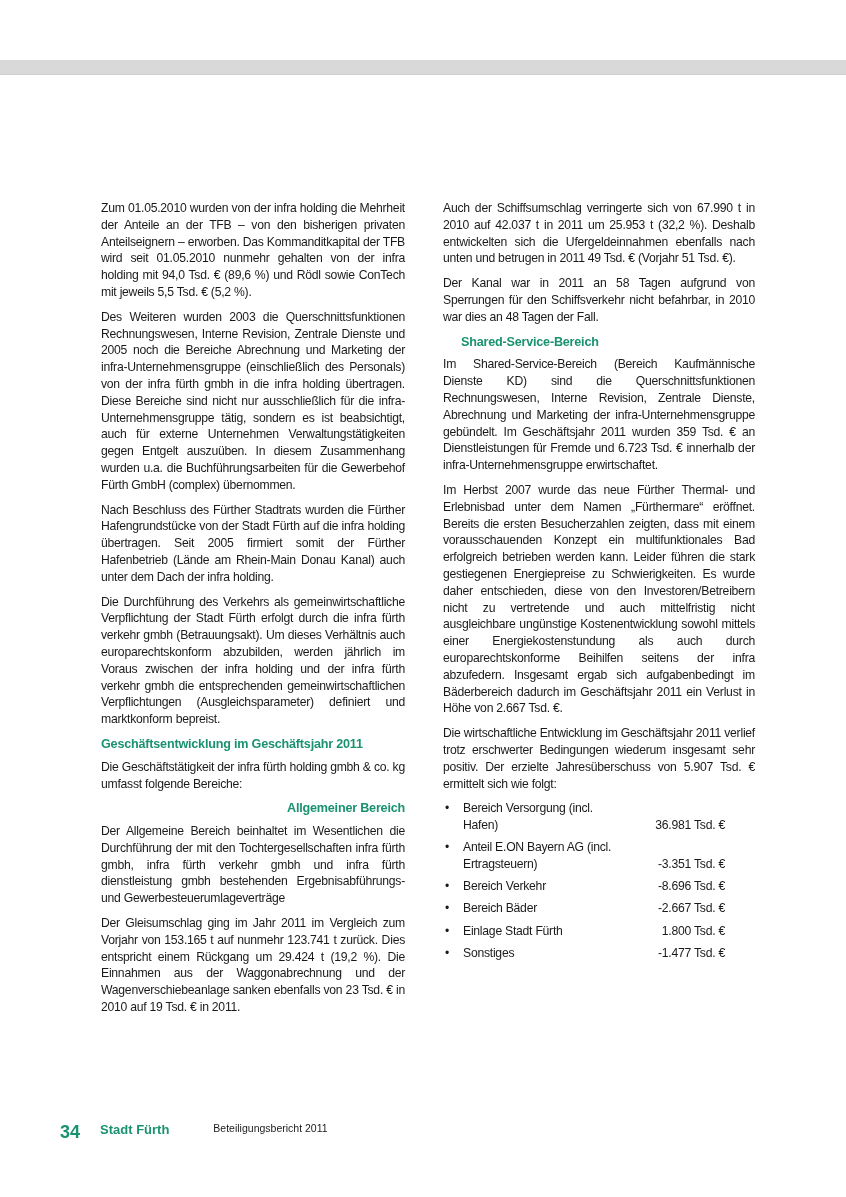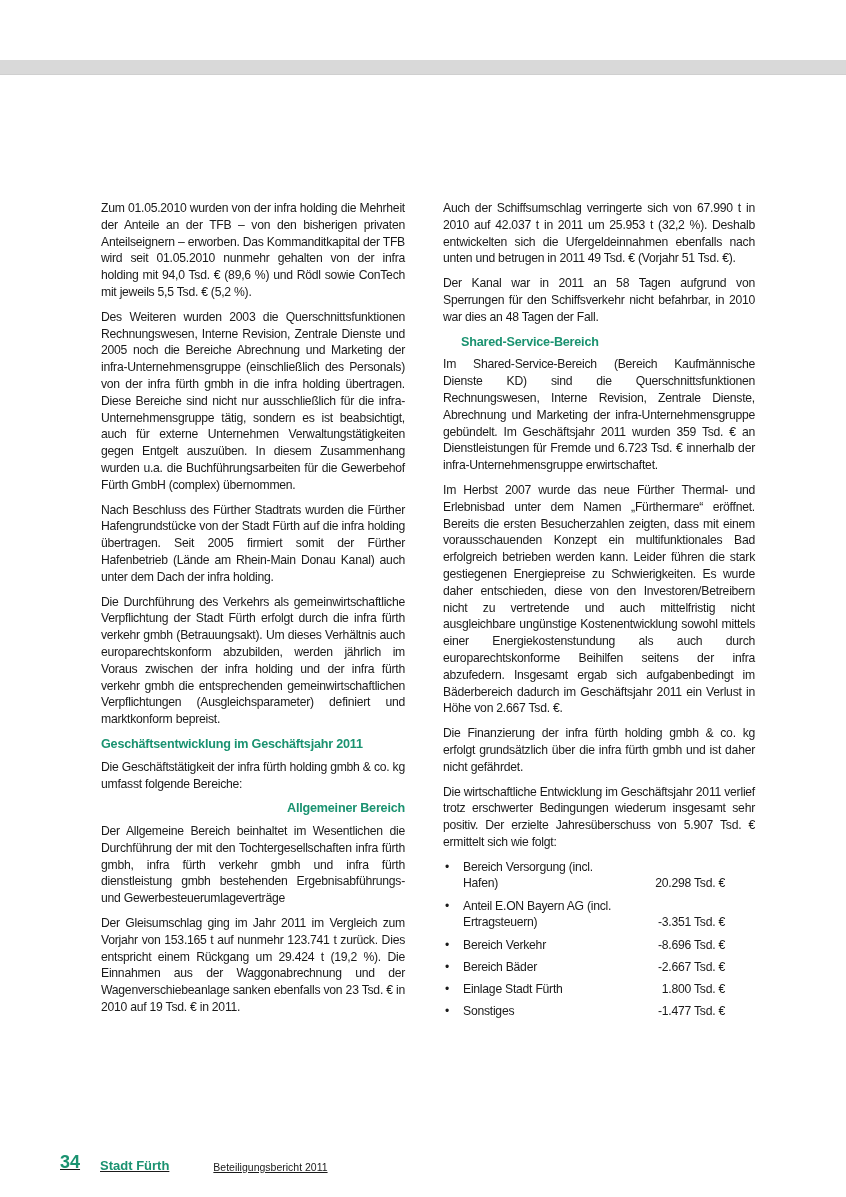--- a/index.html
+++ b/index.html
@@ -12,21 +12,21 @@
   .col.left { left: 101px; }
   .col.right { left: 443px; width: 312px; }
   .col p { margin: 0 0 8px 0; text-align: justify; hyphens: manual; }
   .col h3 { margin: 0 0 6px 0; font-size: 12.6px; font-weight: bold; letter-spacing: -0.2px; }
   .col ul { list-style: none; margin: 0; padding: 0; }
   .col li { position: relative; padding-left: 20px; margin-bottom: 5.4px; display: flex;
             justify-content: space-between; }
   .col li .bullet { position: absolute; left: 2px; top: 0; }
   .col li .label { width: 175px; }
   .col li .amount { width: 100px; text-align: right; align-self: flex-end; padding-right: 30px; }
-  .footer { position: absolute; left: 60px; top: 1152px; display: flex; align-items: flex-end; text-decoration: underline; }
+  .footer { position: absolute; left: 60px; top: 1122px; display: flex; align-items: flex-start; }
   .footer .page-num { font-size: 18px; font-weight: bold; margin-right: 20px; }
   .footer .city { font-size: 13px; font-weight: bold; }
   .footer .report { font-size: 10.5px; color: #1a1a1a; padding-left: 44px; }
 </style>
 </head>
 <body>
 
 <div class="top-band"></div>
 
 <div class="col left">
@@ -40,27 +40,26 @@
   <p>Der Allgemeine Bereich beinhaltet im Wesentlichen die Durchführung der mit den Tochtergesellschaften infra fürth gmbh, infra fürth verkehr gmbh und infra fürth dienstleistung gmbh bestehenden Ergebnisabführungs- und Gewerbesteuerumlageverträge</p>
   <p>Der Gleisumschlag ging im Jahr 2011 im Vergleich zum Vorjahr von 153.165 t auf nunmehr 123.741 t zurück. Dies entspricht einem Rückgang um 29.424 t (19,2 %). Die Einnahmen aus der Waggonabrechnung und der Wagenverschiebeanlage sanken ebenfalls von 23 Tsd. € in 2010 auf 19 Tsd. € in 2011.</p>
 </div>
 
 <div class="col right">
   <p>Auch der Schiffsumschlag verringerte sich von 67.990 t in 2010 auf 42.037 t in 2011 um 25.953 t (32,2 %). Deshalb entwickelten sich die Ufergeldeinnahmen ebenfalls nach unten und betrugen in 2011 49 Tsd. € (Vorjahr 51 Tsd. €).</p>
   <p>Der Kanal war in 2011 an 58 Tagen aufgrund von Sperrungen für den Schiffsverkehr nicht befahrbar, in 2010 war dies an 48 Tagen der Fall.</p>
   <h3 class="accent" style="color: rgb(26, 146, 112); margin-left: 18px;">Shared-Service-Bereich</h3>
   <p>Im Shared-Service-Bereich (Bereich Kaufmännische Dienste KD) sind die Querschnittsfunktionen Rechnungswesen, Interne Revision, Zentrale Dienste, Abrechnung und Marketing der infra-Unternehmensgruppe gebündelt. Im Geschäftsjahr 2011 wurden 359 Tsd. € an Dienstleistungen für Fremde und 6.723 Tsd. € innerhalb der infra-Unternehmensgruppe erwirtschaftet.</p>
   <p>Im Herbst 2007 wurde das neue Fürther Thermal- und Erlebnisbad unter dem Namen „Fürthermare“ eröffnet. Bereits die ersten Besucherzahlen zeigten, dass mit einem vorausschauenden Konzept ein multifunktionales Bad erfolgreich betrieben werden kann. Leider führen die stark gestiegenen Energiepreise zu Schwierigkeiten. Es wurde daher entschieden, diese von den Investoren/Betreibern nicht zu vertretende und auch mittelfristig nicht ausgleichbare ungünstige Kostenentwicklung sowohl mittels einer Energiekostenstundung als auch durch europarechtskonforme Beihilfen seitens der infra abzufedern. Insgesamt ergab sich aufgabenbedingt im Bäderbereich dadurch im Geschäftsjahr 2011 ein Verlust in Höhe von 2.667 Tsd. €.</p>
-  <p>Die Finanzierung der infra fürth holding gmbh &amp; co. kg erfolgt grundsätzlich über die infra fürth gmbh und ist daher nicht gefährdet.</p>
   <p>Die wirtschaftliche Entwicklung im Geschäftsjahr 2011 verlief trotz erschwerter Bedingungen wiederum insgesamt sehr positiv. Der erzielte Jahresüberschuss von 5.907 Tsd. € ermittelt sich wie folgt:</p>
   <ul>
     <li>
       <span class="bullet">•</span>
       <span class="label">Bereich Versorgung (incl. Hafen)</span>
-      <span class="amount">20.298 Tsd. €</span>
+      <span class="amount">36.981 Tsd. €</span>
     </li>
     <li>
       <span class="bullet">•</span>
       <span class="label">Anteil E.ON Bayern AG (incl. Ertragsteuern)</span>
       <span class="amount">-3.351 Tsd. €</span>
     </li>
     <li>
       <span class="bullet">•</span>
       <span class="label">Bereich Verkehr</span>
       <span class="amount">-8.696 Tsd. €</span>

